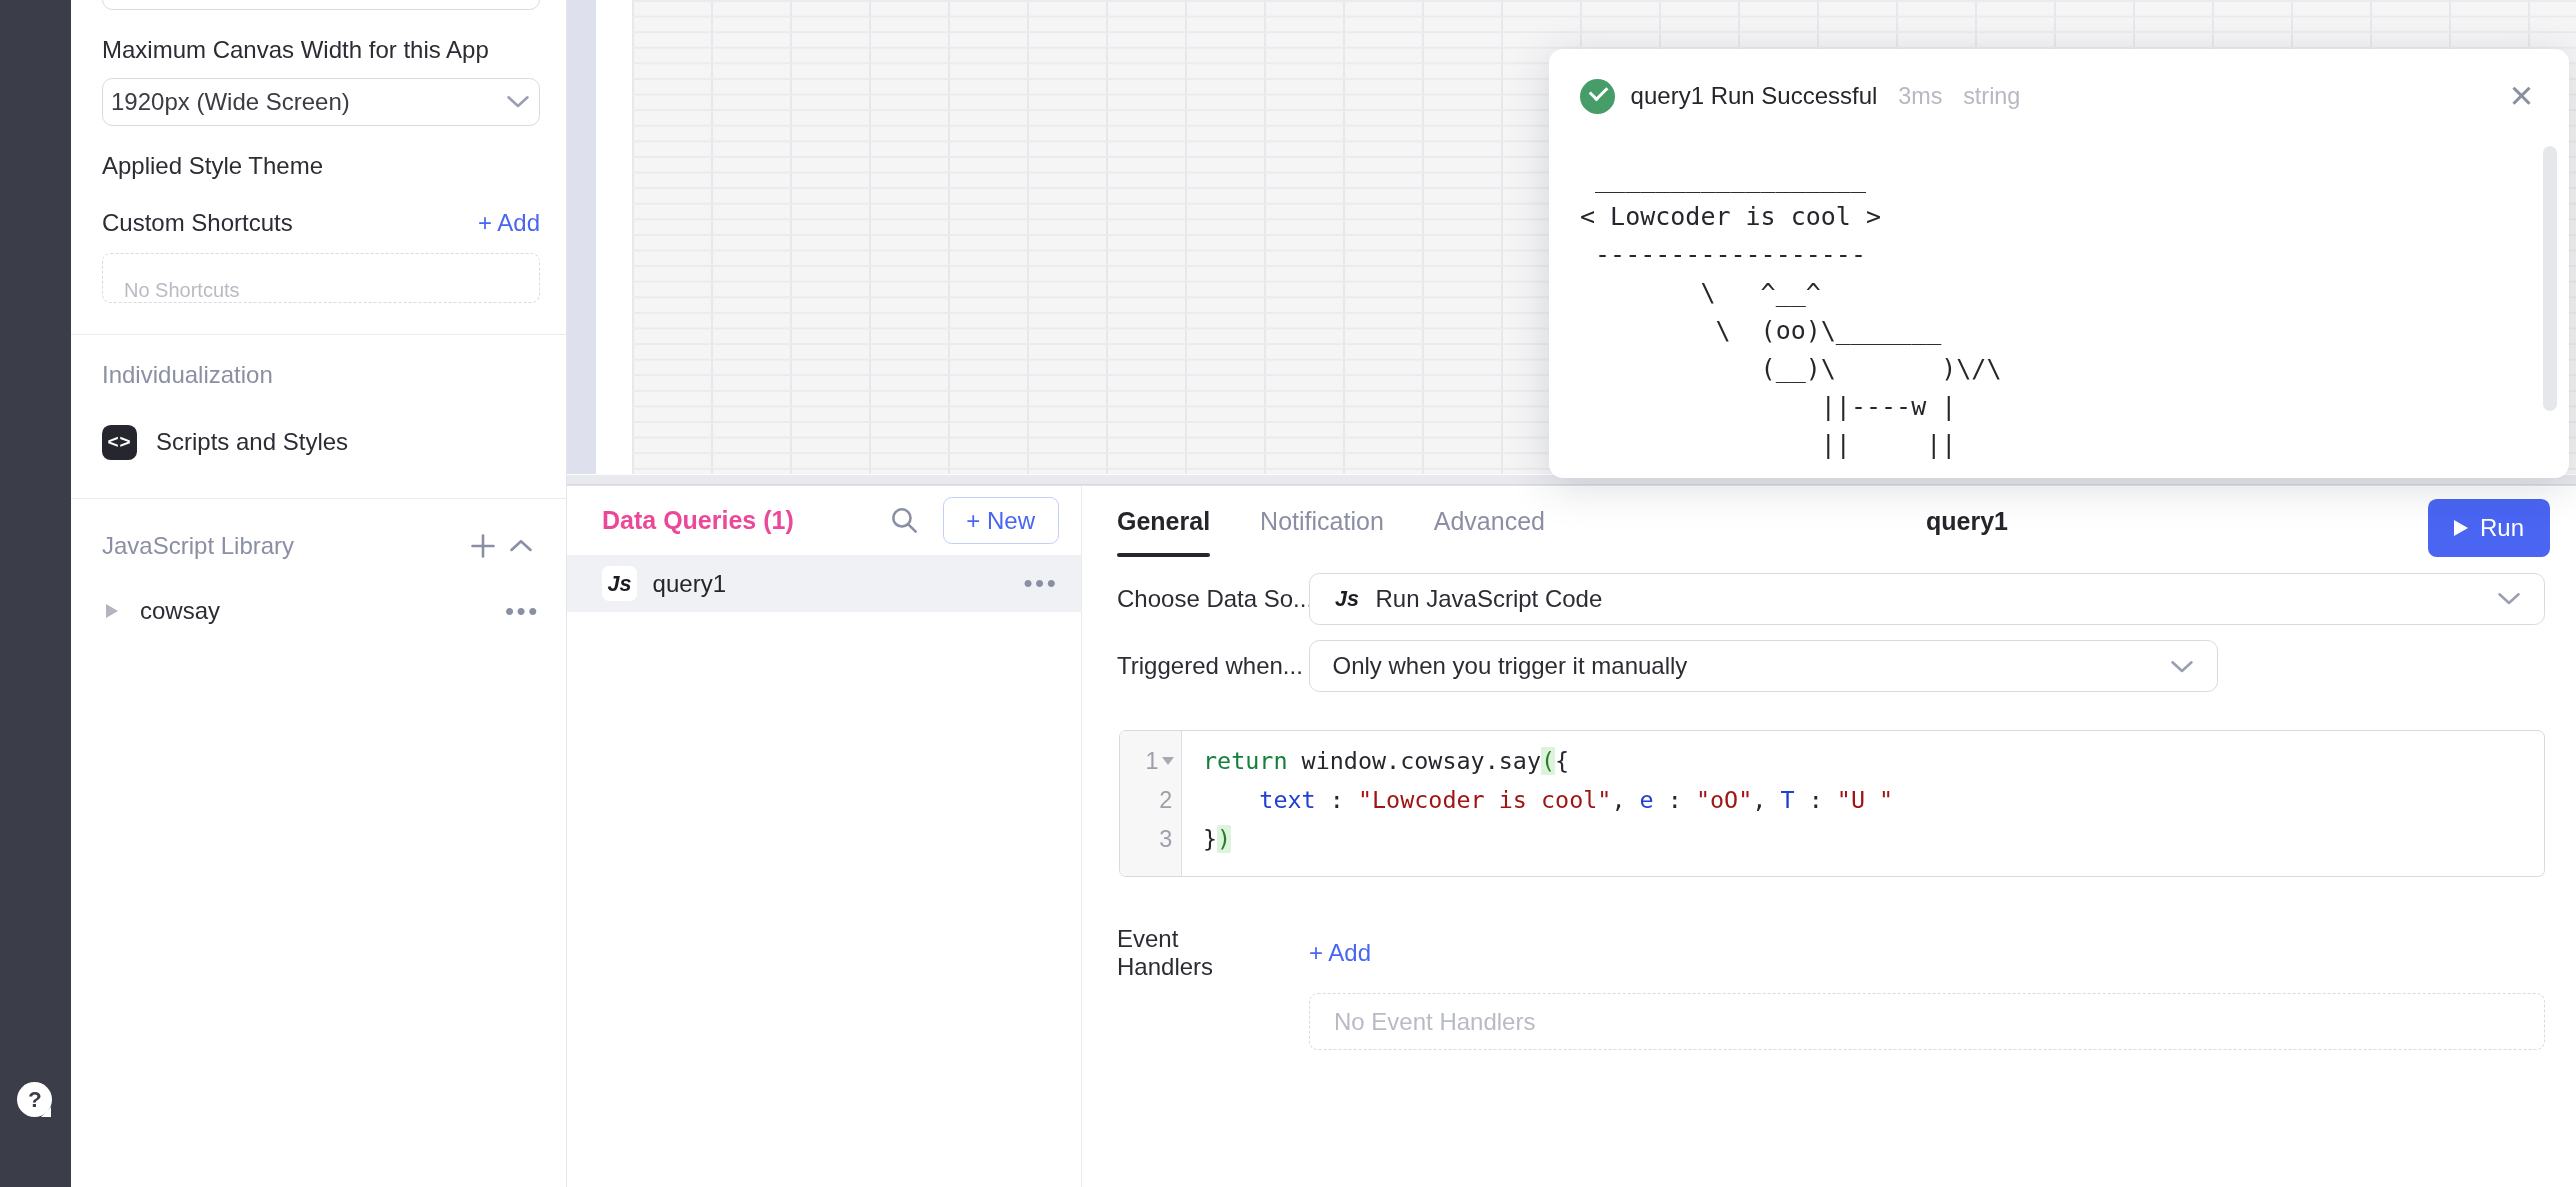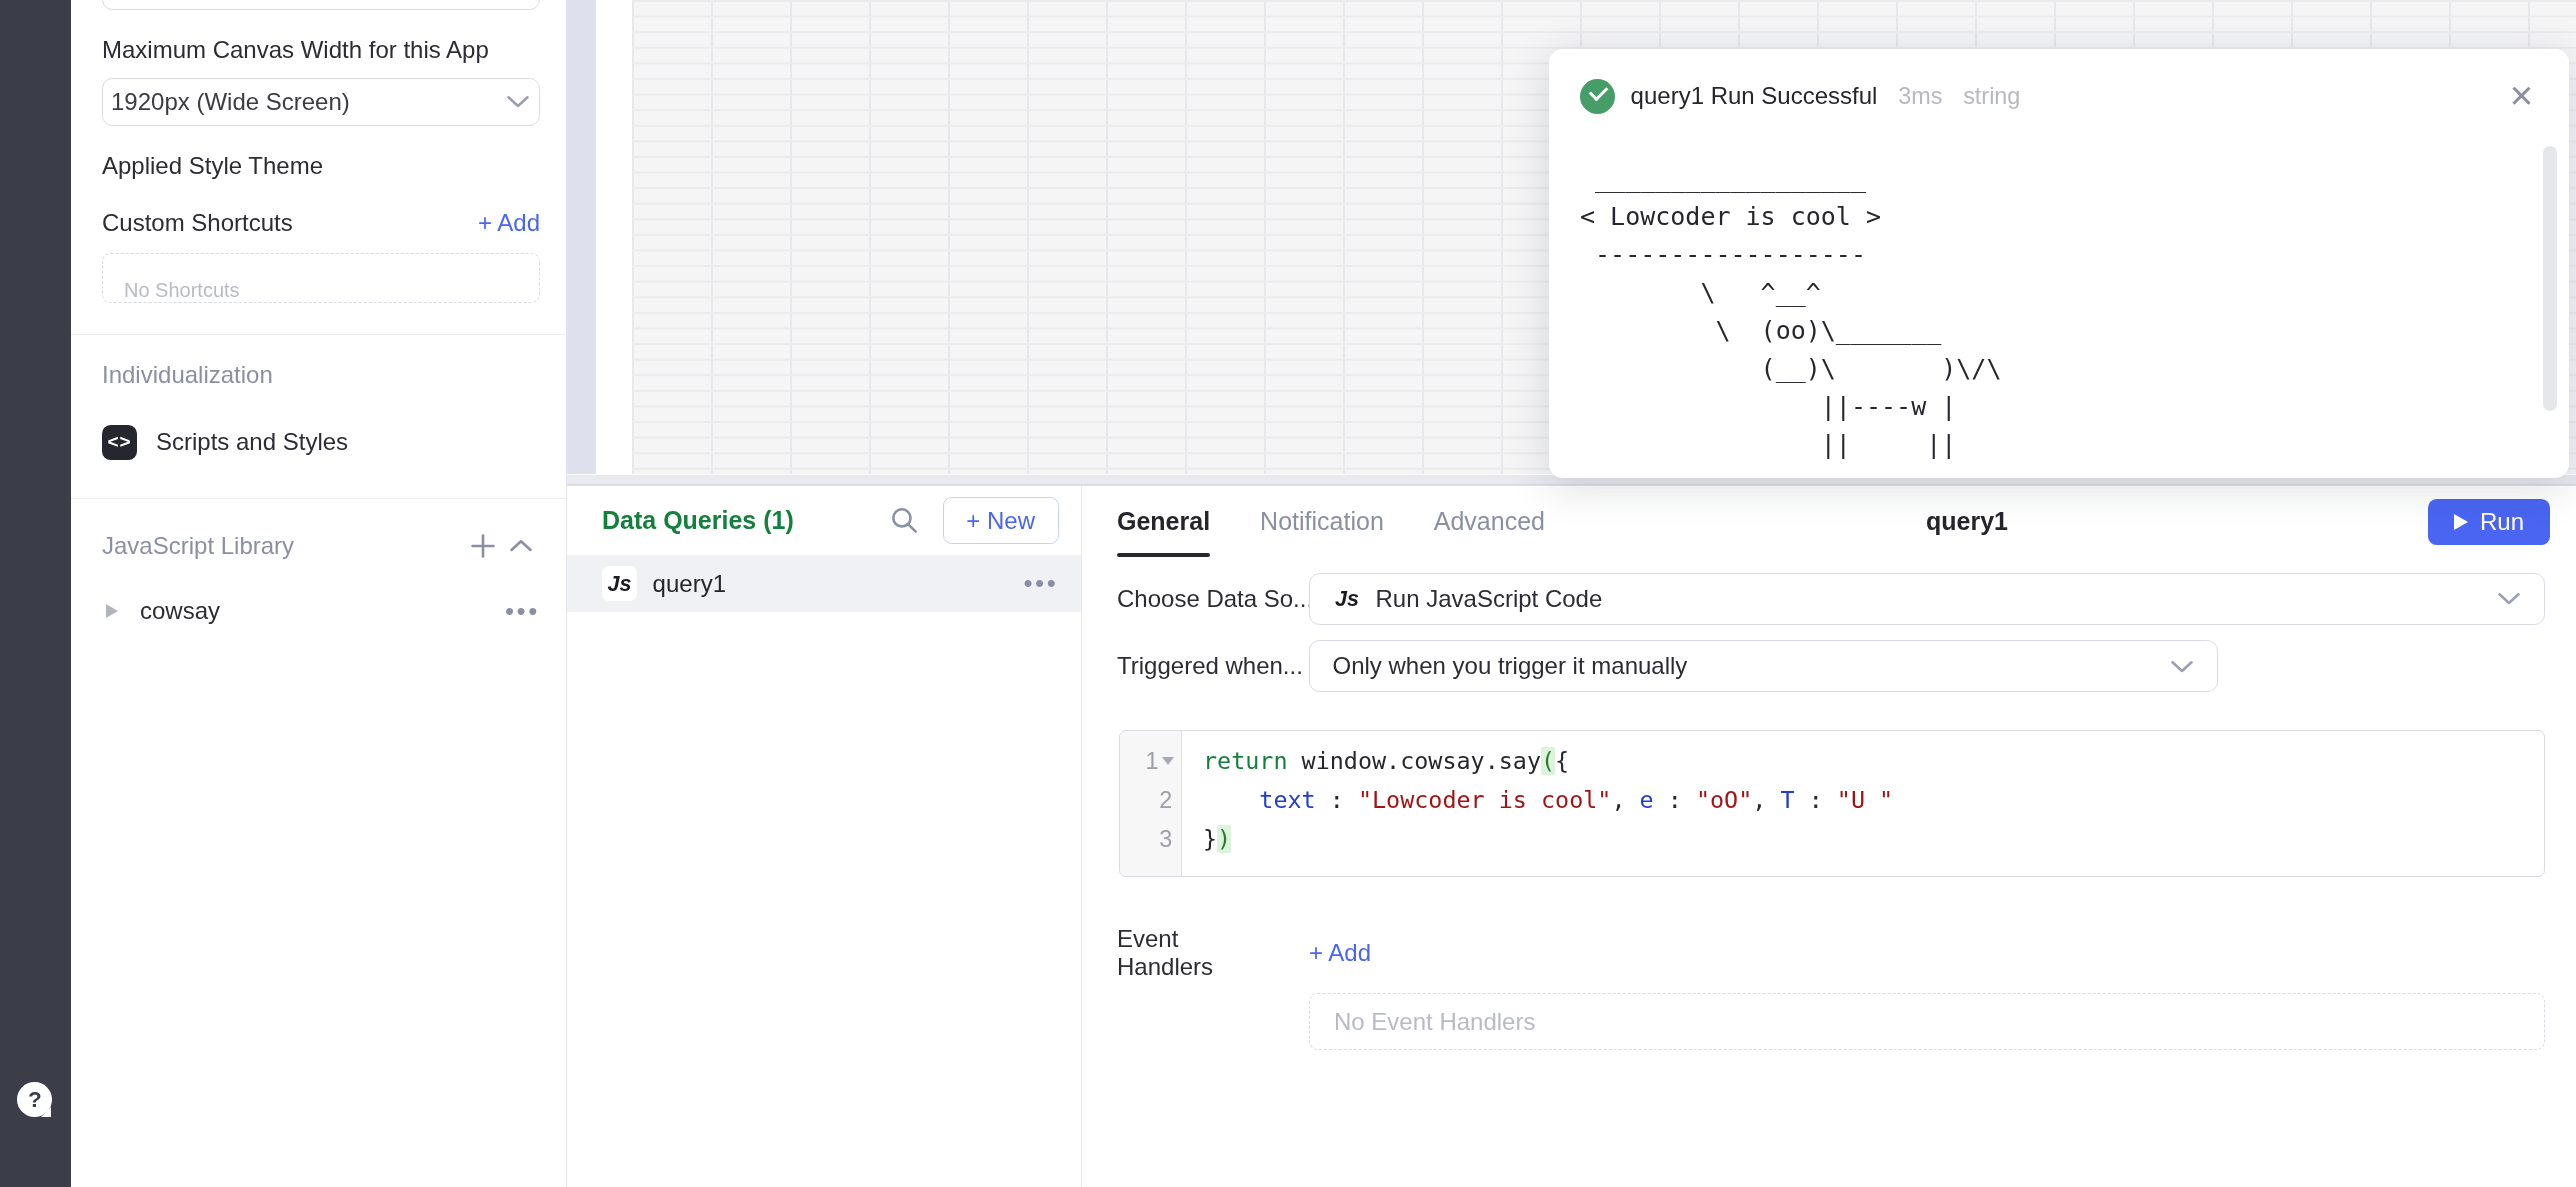--- a/index.html
+++ b/index.html
@@ -66,37 +66,37 @@
   .toast-meta { font-size:23.4px; color:#b7b9c1; margin-left:5.2px; }
   .toast-close { margin-left:auto; font-size:31px; color:#8b8fa3; cursor:pointer; line-height:1; padding:3.5px; }
   .toast-output { margin:45px 0 0 0; font-size:25px; line-height:38px; color:#26262c; white-space:pre; }
   .toast-scrollbar { position:absolute; right:12px; top:97px; width:14px; height:265px; background:#e5e7eb; border-radius:7px; }
 
   
   .bottom-panel { position:absolute; left:567px; top:485px; width:2009px; height:703px; background:#fff;
     border-top:1.7px solid #e3e4ec; z-index:3; }
   .queries-panel { position:absolute; left:0; top:0; width:515px; height:703px; border-right:1.7px solid #eaebf0; }
   .qp-header { display:flex; align-items:center; padding:0 22.5px 0 35px; height:69px; }
-  .qp-title { font-size:25px; font-weight:600; color:#15803d; flex:1; }
+  .qp-title { font-size:25px; font-weight:600; color:#ec4899; flex:1; }
   .new-btn { height:47px; padding:0 22.5px; border:1.7px solid #c5cef6; border-radius:8.7px; background:#fff;
     color:#4965f2; font-size:24px; display:flex; align-items:center; cursor:pointer; margin-left:22.5px; }
   .query-row { display:flex; align-items:center; gap:15.6px; height:57px; padding:0 22.5px 0 35px;
     background:#eff1f5; cursor:pointer; }
   .js-badge { width:35px; height:35px; background:#fff; border-radius:7px; display:flex; align-items:center;
     justify-content:center; font-size:21.6px; font-weight:700; font-style:italic; color:#1b1b20; }
   .query-name { font-size:24px; color:#25252c; flex:1; }
 
   .details-panel { position:absolute; left:517px; top:0; right:0; height:703px; }
   .dp-header { position:relative; height:71px; }
   .tabs { position:absolute; left:33px; top:0; display:flex; gap:50px; height:71px; }
   .tab { font-size:25px; color:#8b8fa3; display:flex; align-items:center; cursor:pointer; position:relative; }
   .tab.active { color:#25252c; font-weight:600; }
   .tab.active::after { content:""; position:absolute; left:0; right:0; bottom:0; height:4.3px; background:#26262e; border-radius:2.6px; }
   .dp-title { position:absolute; left:883px; top:21px; transform:translateX(-50%); font-size:25px; font-weight:600; color:#25252c; }
-  .run-btn { position:absolute; right:26px; top:13px; height:46px; padding:0 26px; background:#4965f2; border:none;
+  .run-btn { position:absolute; right:26px; top:13px; height:58px; padding:0 26px; background:#4965f2; border:none;
     border-radius:8.7px; color:#fff; font-size:24px; display:flex; align-items:center; gap:12px; cursor:pointer; }
   .play-tri { width:0; height:0; border-left:14px solid #fff; border-top:8.7px solid transparent; border-bottom:8.7px solid transparent; }
 
   .form-row { display:flex; align-items:center; margin:15.6px 31px 0 33px; }
   .form-label { width:192px; font-size:24px; color:#2c2c34; white-space:nowrap; overflow:hidden; flex:none; }
   .dp-select { height:52px; border:1.7px solid #d8dae2; border-radius:10.4px; background:#fff; display:flex;
     align-items:center; padding:0 22.5px; font-size:24px; color:#2c2c34; cursor:pointer; gap:14px; }
   .dp-select .grow { flex:1; }
   .w-full { flex:1; }
   .w-mid { width:909px; }

